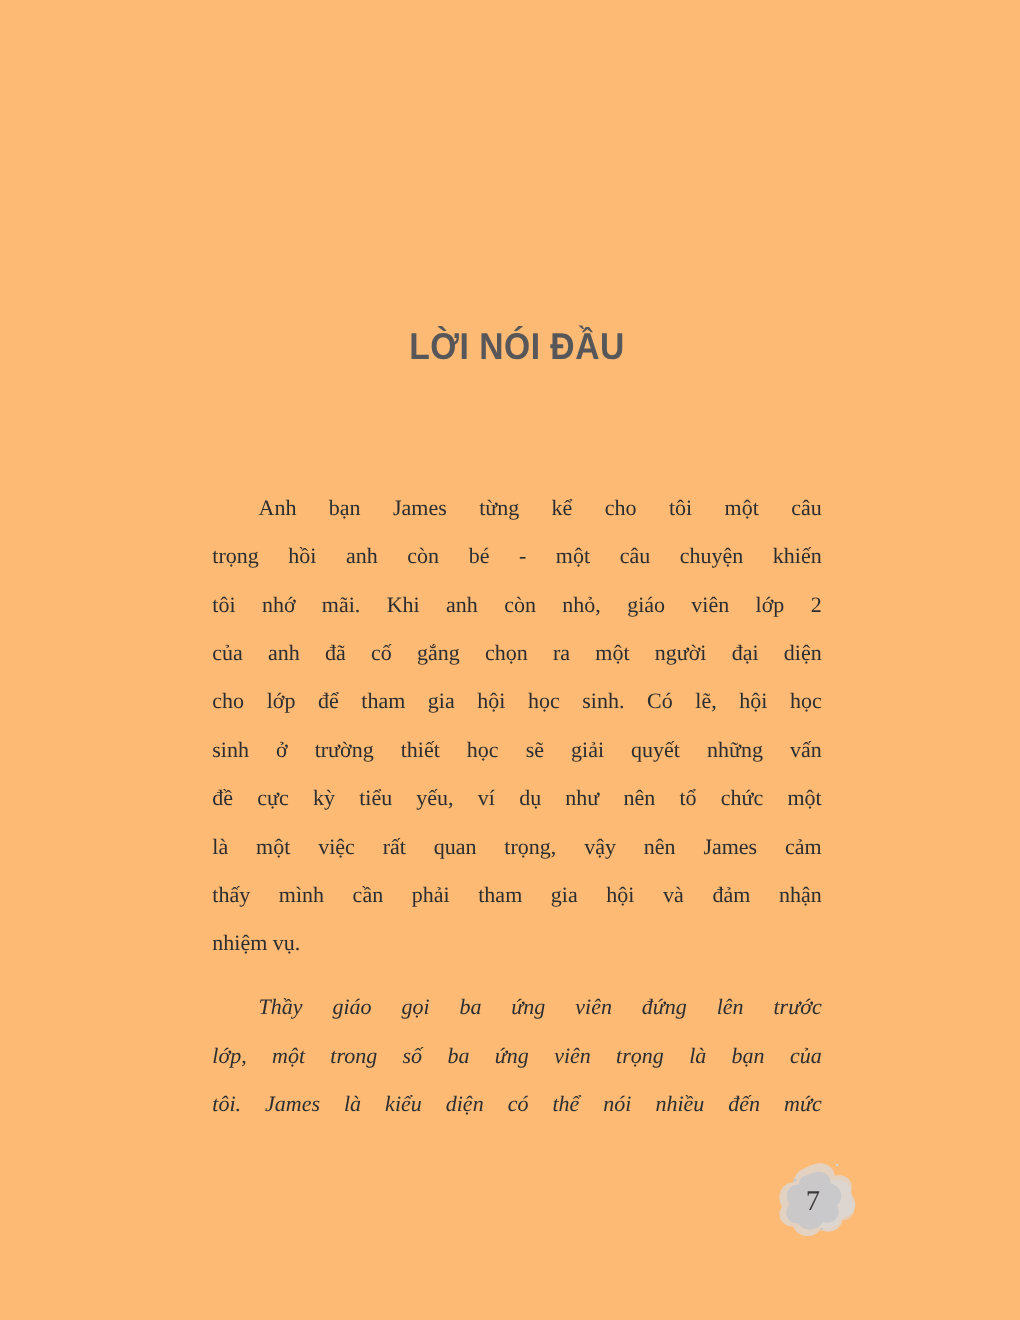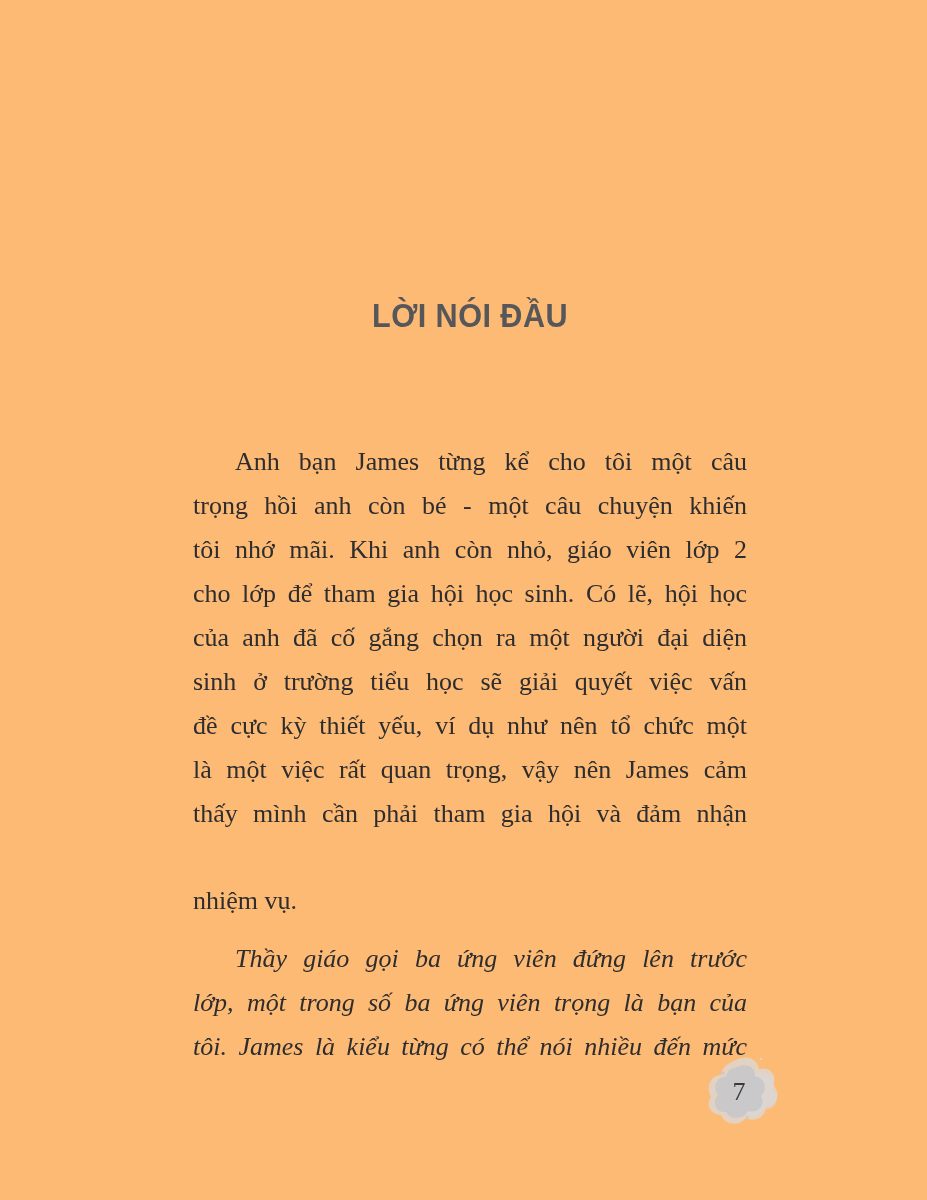--- a/index.html
+++ b/index.html
@@ -29,39 +29,38 @@
     color: #57575a;
     transform: scaleX(0.9);
     transform-origin: 50% 50%;
   }
   .body-text {
     position: absolute;
     left: 193px;
     top: 440px;
     width: 554px;
     font-family: "Liberation Serif", "DejaVu Serif", serif;
-    font-size: 26px;
+    font-size: 20px;
     line-height: 44px;
     color: #2d2d2f;
   }
   .paragraph + .paragraph {
     margin-top: 14px;
     font-style: italic;
   }
   .line {
     text-align: justify;
     text-align-last: justify;
   }
   .line.first {
     text-indent: 42px;
   }
   .line.short {
     text-align: center;
     text-align-last: left;
-    margin-top: 43px;
   }
   .pagenum-decoration {
     position: absolute;
     left: 698px;
     top: 1050px;
     width: 84px;
     height: 84px;
   }
   .pagenum {
     position: absolute;
@@ -78,32 +77,32 @@
 
 <div class="page">
 
   <h1 class="chapter-title">LỜI NÓI ĐẦU</h1>
 
   <div class="body-text">
       <div class="paragraph">
         <div class="line first">Anh bạn James từng kể cho tôi một câu</div>
         <div class="line">trọng hồi anh còn bé - một câu chuyện khiến</div>
         <div class="line">tôi nhớ mãi. Khi anh còn nhỏ, giáo viên lớp 2</div>
+        <div class="line">của anh đã cố gắng chọn ra một người đại diện</div>
         <div class="line">cho lớp để tham gia hội học sinh. Có lẽ, hội học</div>
-        <div class="line">của anh đã cố gắng chọn ra một người đại diện</div>
-        <div class="line">sinh ở trường tiểu học sẽ giải quyết việc vấn</div>
-        <div class="line">đề cực kỳ thiết yếu, ví dụ như nên tổ chức một</div>
+        <div class="line">sinh ở trường thiết học sẽ giải quyết những vấn</div>
+        <div class="line">đề cực kỳ tiểu yếu, ví dụ như nên tổ chức một</div>
         <div class="line">là một việc rất quan trọng, vậy nên James cảm</div>
         <div class="line">thấy mình cần phải tham gia hội và đảm nhận</div>
         <div class="line short">nhiệm vụ.</div>
       </div>
       <div class="paragraph">
         <div class="line first">Thầy giáo gọi ba ứng viên đứng lên trước</div>
         <div class="line">lớp, một trong số ba ứng viên trọng là bạn của</div>
-        <div class="line">tôi. James là kiểu từng có thể nói nhiều đến mức</div>
+        <div class="line">tôi. James là kiểu diện có thể nói nhiều đến mức</div>
       </div>
     </div>
 
   <svg class="pagenum-decoration" viewBox="0 0 84 84" xmlns="http://www.w3.org/2000/svg">
     <path fill="#d9d9db" opacity="0.75" d="M38,10 C50,4 60,10 61,19 C71,16 80,25 75,35 C84,43 79,56 68,57 C68,67 57,73 48,68 C41,77 27,75 23,65 C13,65 7,55 13,47 C7,37 13,25 23,25 C25,15 31,13 38,10 Z"></path>
     <path fill="#d9d9db" opacity="0.6" d="M55,24 C68,18 80,30 75,40 C83,48 77,62 65,59 C60,70 46,69 44,59 C38,52 42,42 50,40 C46,32 48,27 55,24 Z"></path>
     <path fill="#c6c6c9" opacity="0.9" d="M39,17 C49,12 58,18 57,26 C67,28 70,39 63,46 C68,55 60,64 50,61 C45,70 32,70 28,62 C18,63 13,52 20,45 C14,37 19,26 28,27 C30,19 33,19 39,17 Z"></path>
     <circle cx="25" cy="23" r="1.6" fill="#c9c9cb"></circle>
     <circle cx="40" cy="64" r="1.8" fill="#c9c9cb"></circle>
     <circle cx="49" cy="67" r="1.2" fill="#c9c9cb"></circle>

